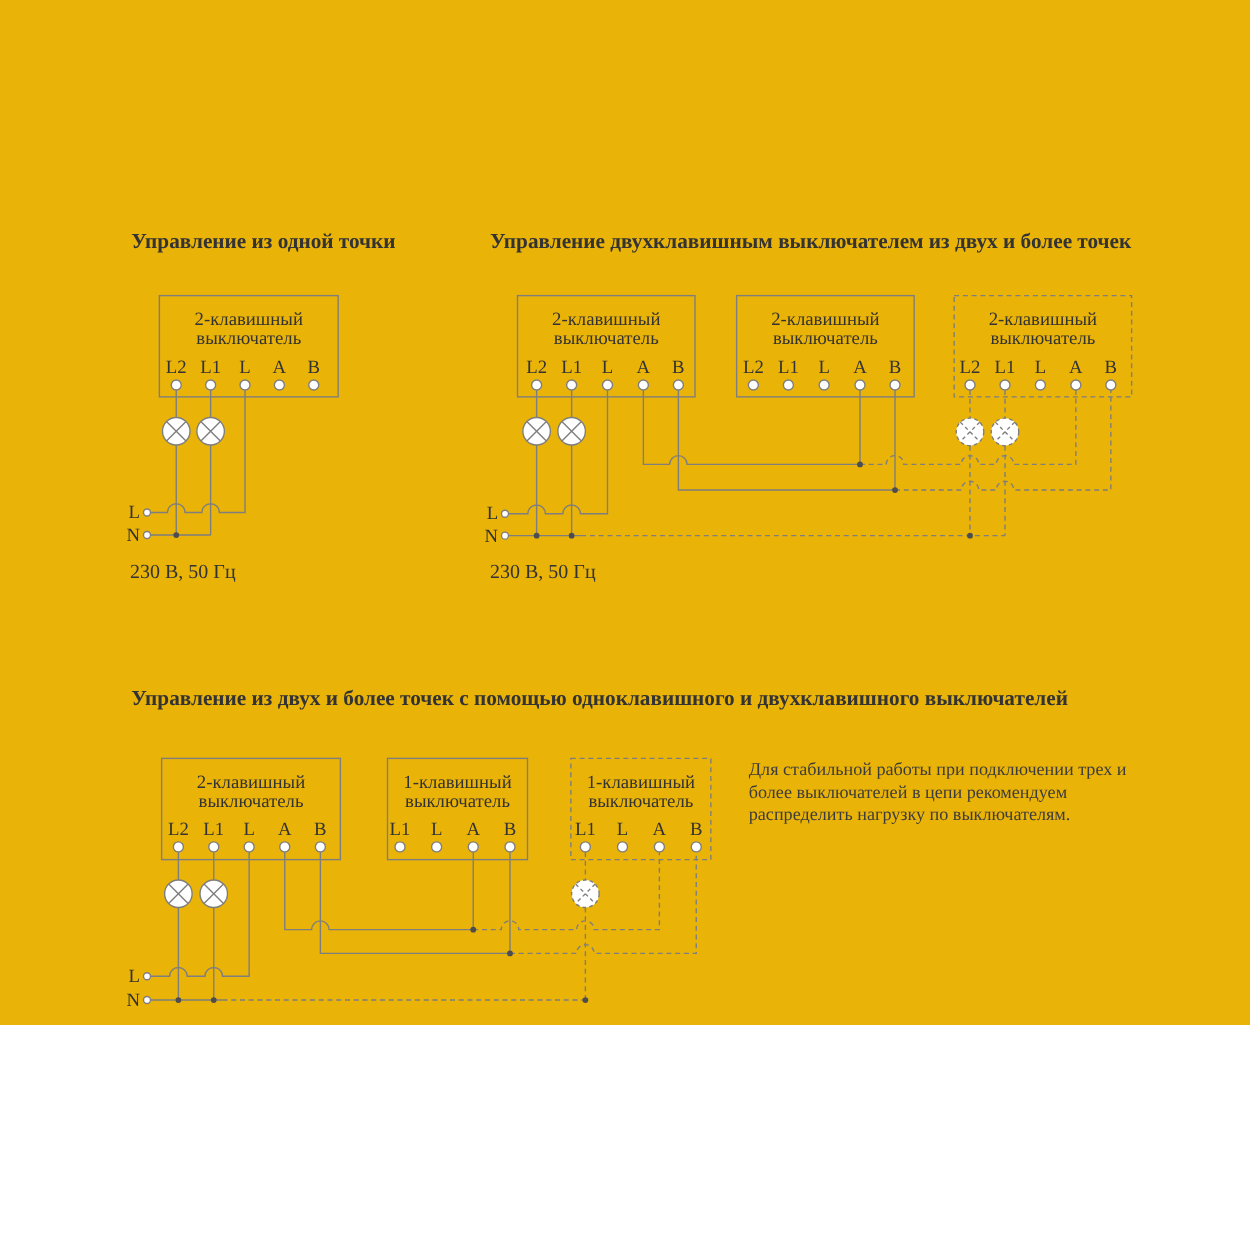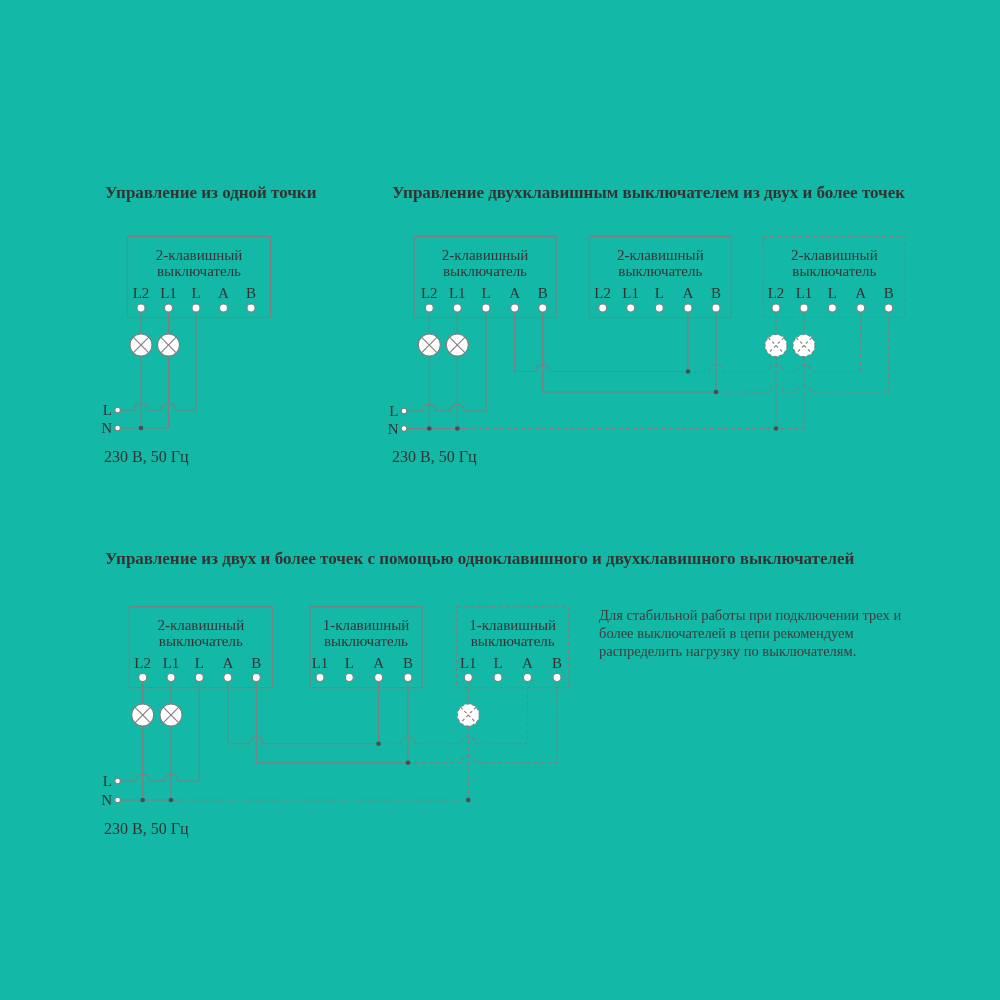--- a/index.html
+++ b/index.html
@@ -1,16 +1,16 @@
 <!DOCTYPE html>
 <html><head>
 <meta charset="utf-8">
 <style>
   html,body{margin:0;padding:0;background:#ffffff;}
-  .page{position:relative;width:1000px;height:1000px;background:#14b8a6;overflow:hidden;}
+  .page{position:relative;width:1000px;height:820px;background:#eab308;overflow:hidden;}
   svg{position:absolute;left:0;top:0;}
   text{font-family:"Liberation Serif","DejaVu Serif",serif;fill:#333333;}
   .title{font-size:17px;font-weight:bold;}
   .lbl{font-size:15px;}
   .term{font-size:15px;text-anchor:middle;}
   .railL{font-size:15px;text-anchor:end;}
   .supply{font-size:16px;}
   .note{font-size:14.5px;fill:#3c3c3c;}
   .ctr{text-anchor:middle;}
   .w{stroke:#7e7e7e;stroke-width:1.1;fill:none;}

